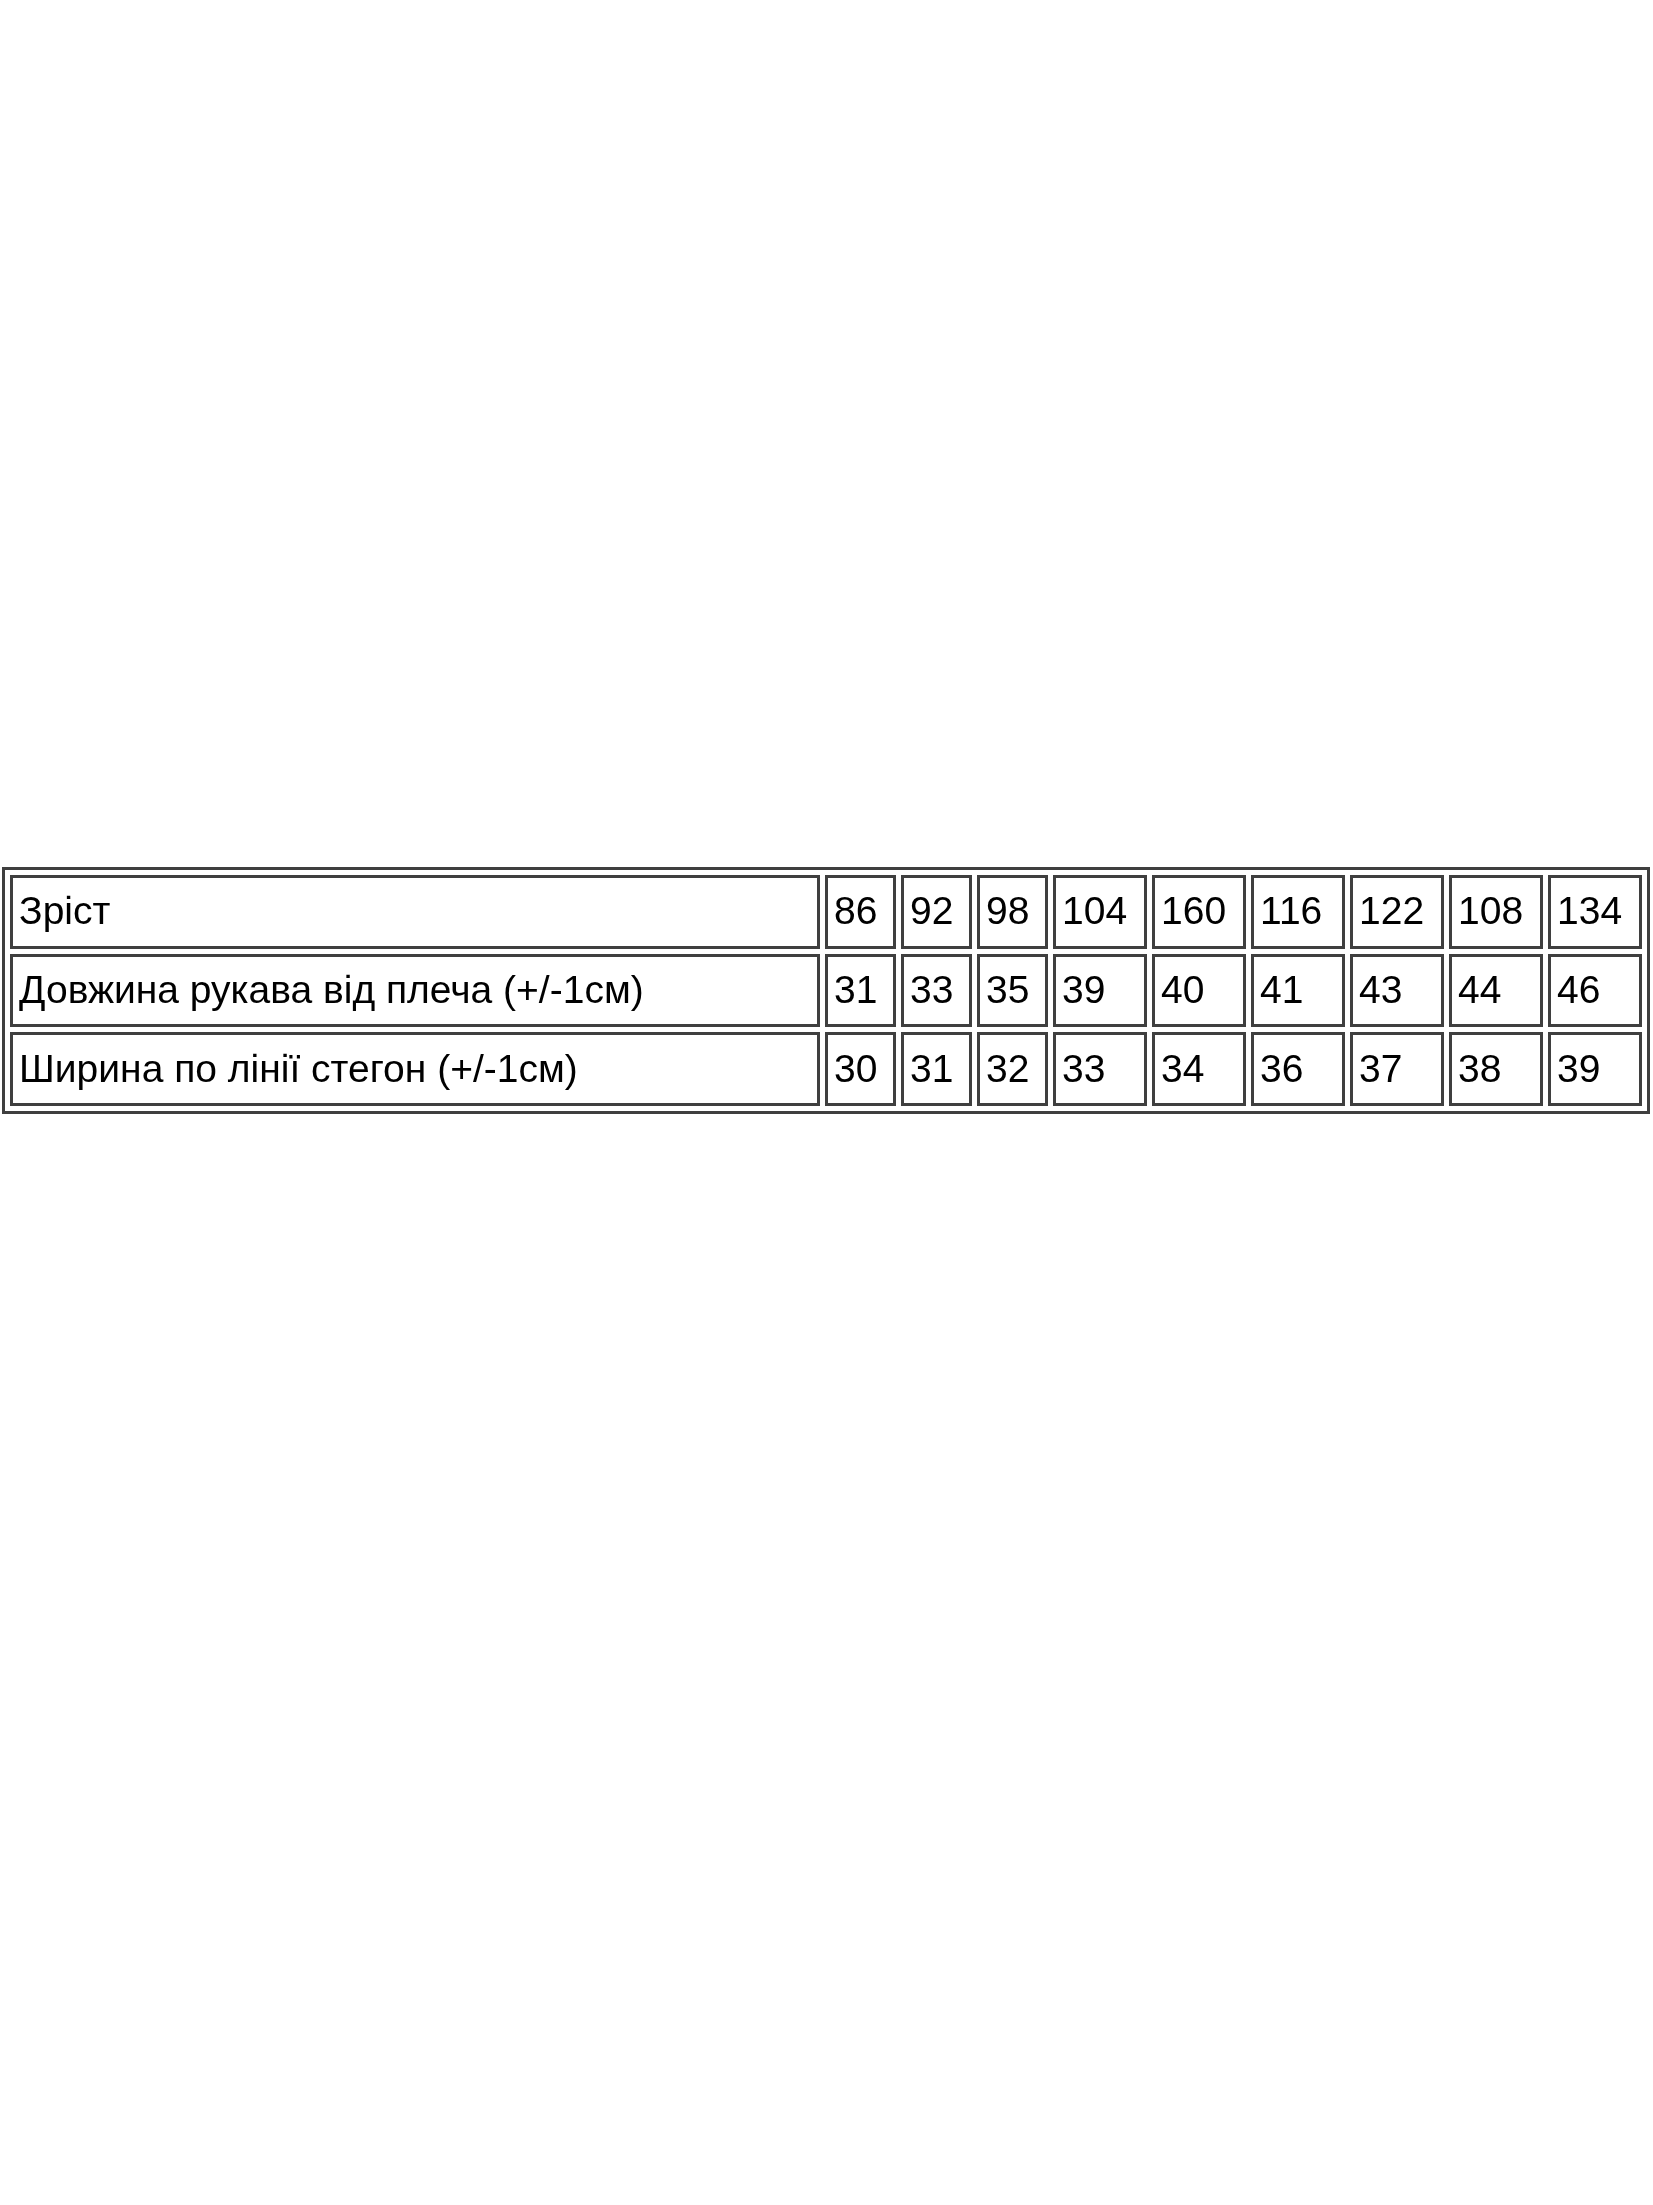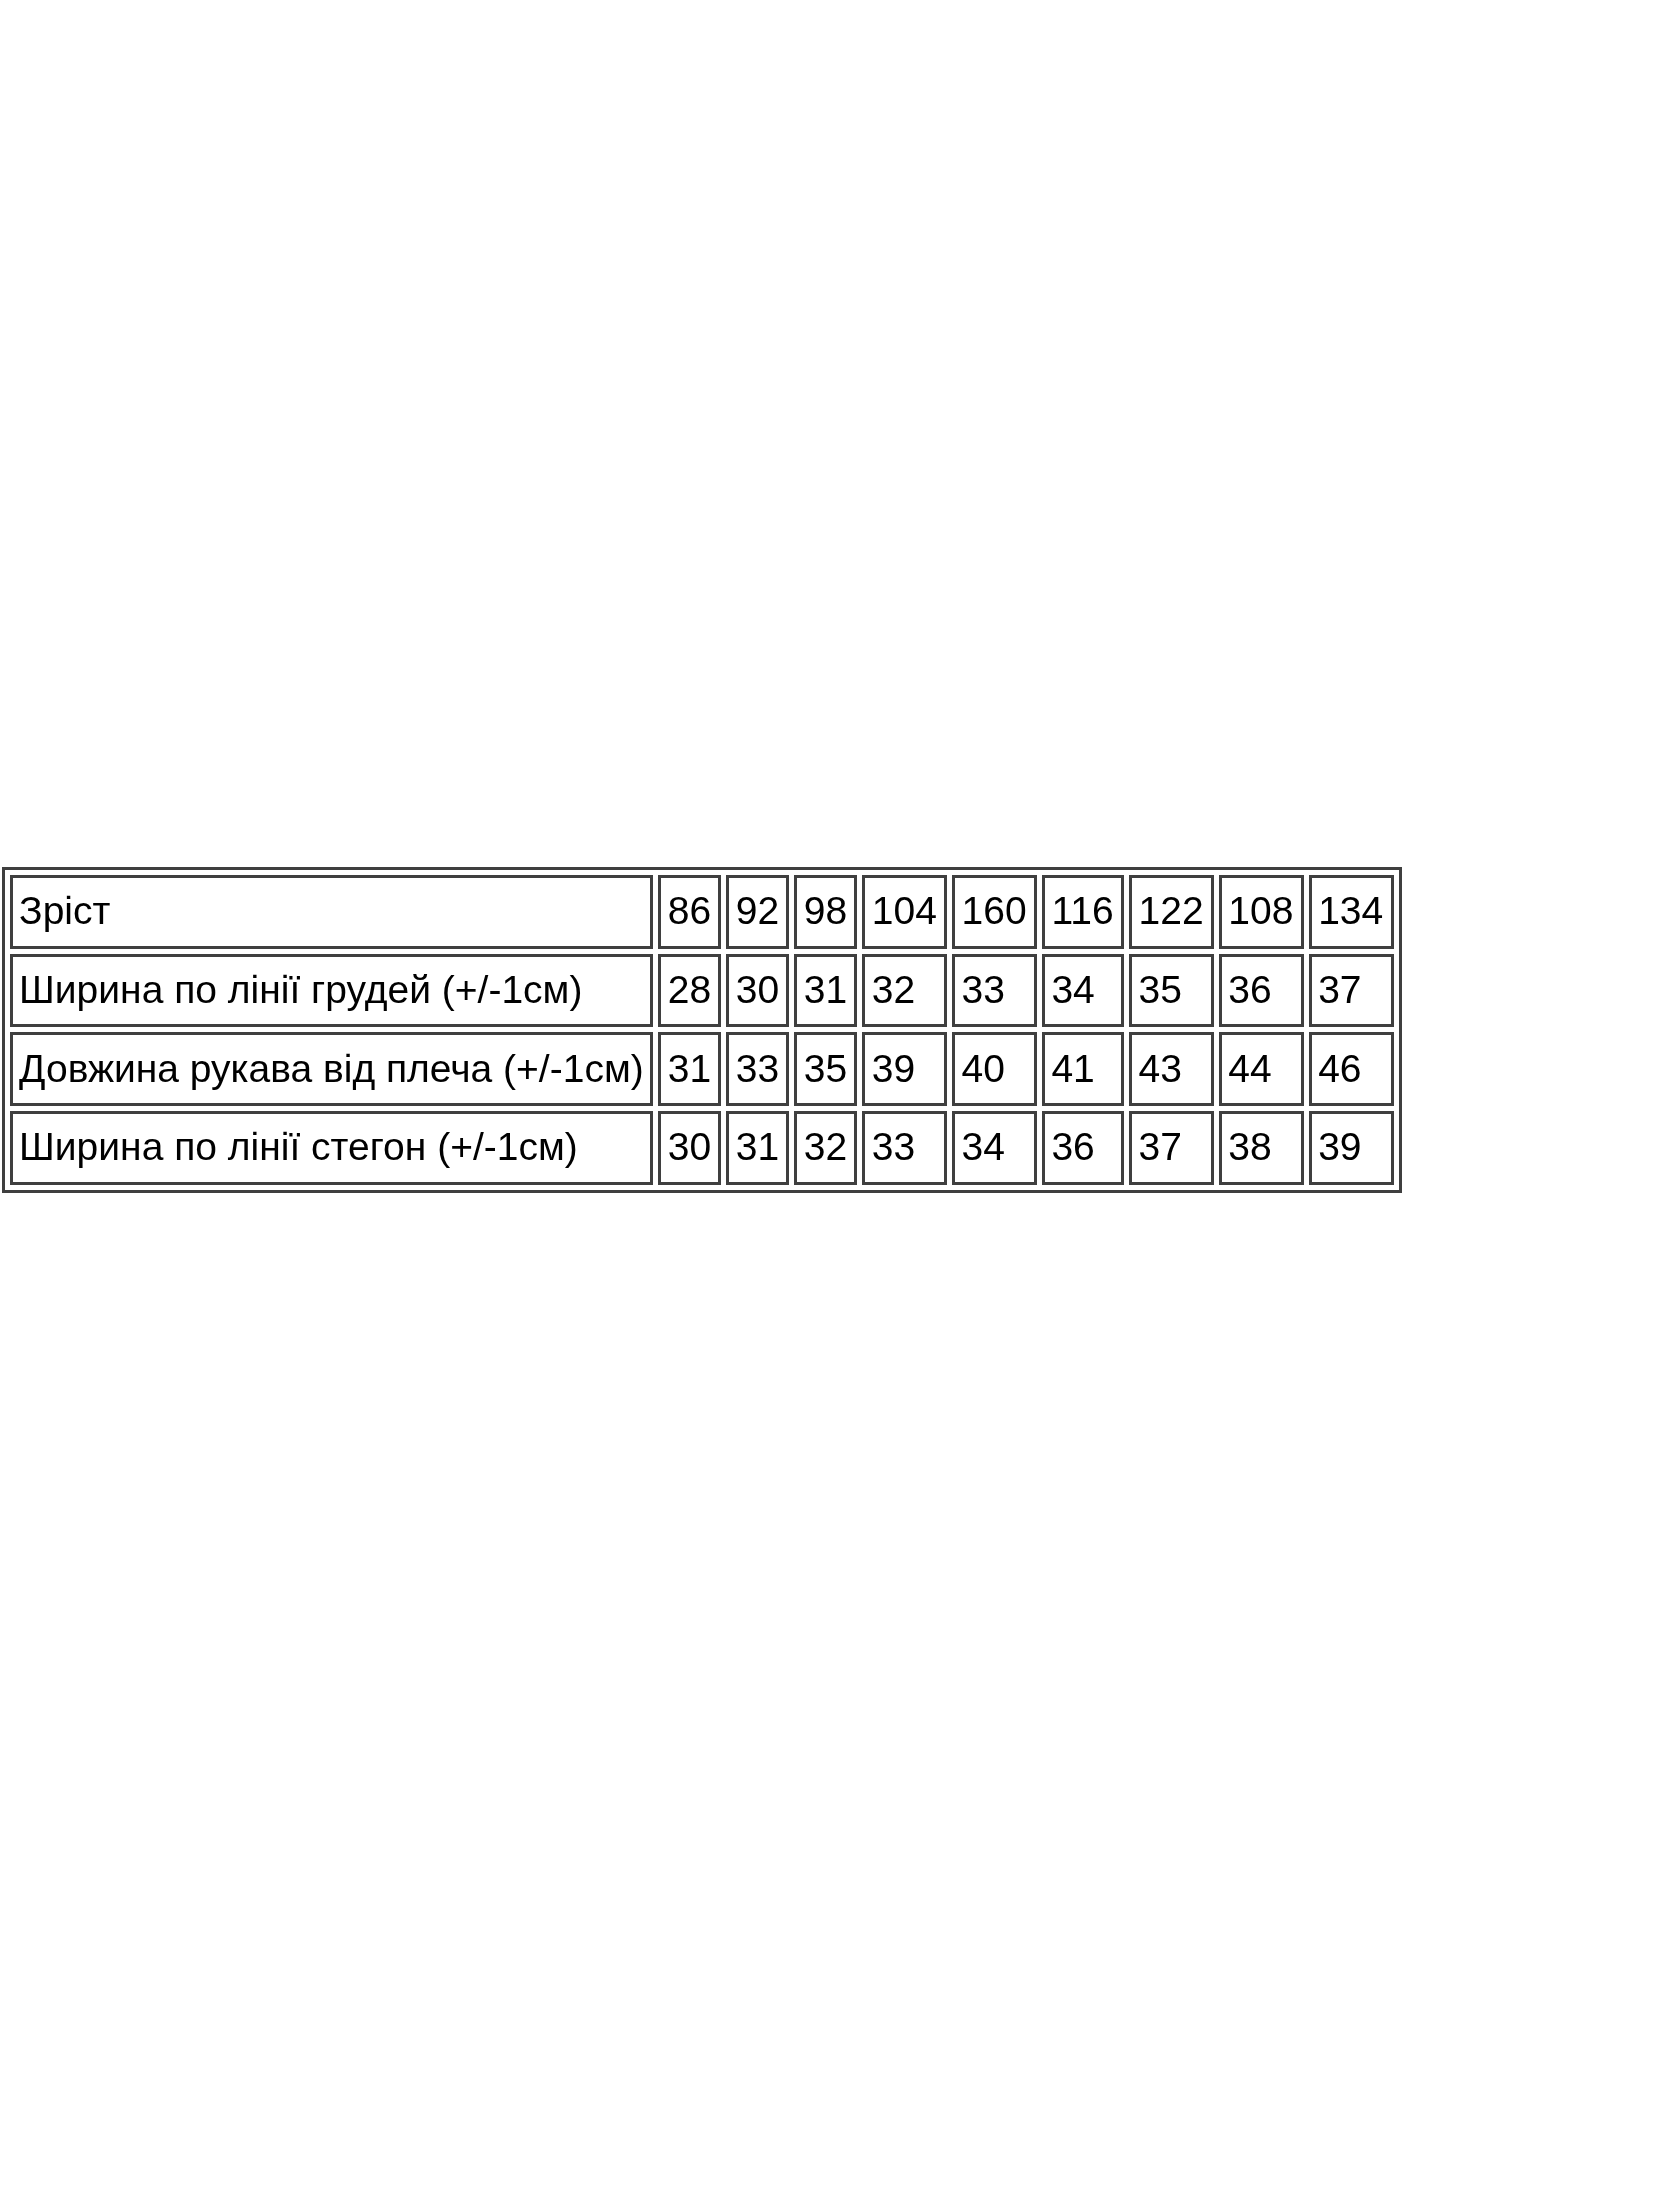--- a/index.html
+++ b/index.html
@@ -17,21 +17,21 @@
   .table-wrap {
     position: absolute;
     top: 867px;
     left: 1.6px;
   }
   table.size-chart {
     border-collapse: separate;
     border-spacing: 5.7px;
     border: 3.3px solid #3f3f3f;
     background: #ffffff;
-    width: 1400px;
+    width: 1648px;
     box-sizing: border-box;
   }
   table.size-chart td {
     border: 3.3px solid #3f3f3f;
     background: #ffffff;
     font-size: 39px;
     line-height: 1.15;
     color: #000000;
     padding: 11.4px 6.5px;
     vertical-align: middle;
@@ -54,32 +54,20 @@
         <td class="col-narrow">92</td>
         <td class="col-narrow">98</td>
         <td class="col-wide">104</td>
         <td class="col-wide">160</td>
         <td class="col-wide">116</td>
         <td class="col-wide">122</td>
         <td class="col-wide">108</td>
         <td class="col-wide">134</td>
       </tr>
       <tr>
-        <td class="col-label">Ширина по лінії грудей (+/-1см)</td>
-        <td class="col-narrow">28</td>
-        <td class="col-narrow">30</td>
-        <td class="col-narrow">31</td>
-        <td class="col-wide">32</td>
-        <td class="col-wide">33</td>
-        <td class="col-wide">34</td>
-        <td class="col-wide">35</td>
-        <td class="col-wide">36</td>
-        <td class="col-wide">37</td>
-      </tr>
-      <tr>
         <td class="col-label">Довжина рукава від плеча (+/-1см)</td>
         <td class="col-narrow">31</td>
         <td class="col-narrow">33</td>
         <td class="col-narrow">35</td>
         <td class="col-wide">39</td>
         <td class="col-wide">40</td>
         <td class="col-wide">41</td>
         <td class="col-wide">43</td>
         <td class="col-wide">44</td>
         <td class="col-wide">46</td>

